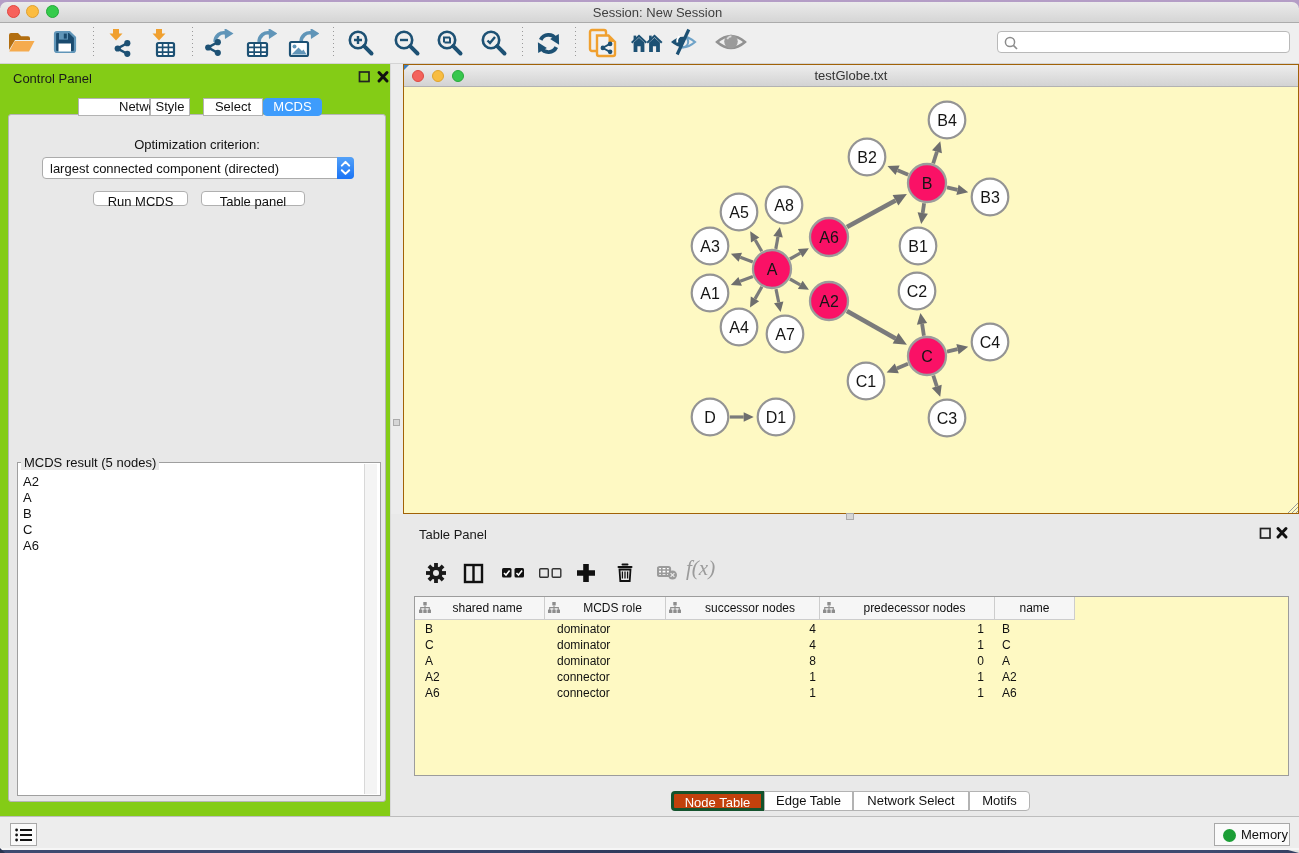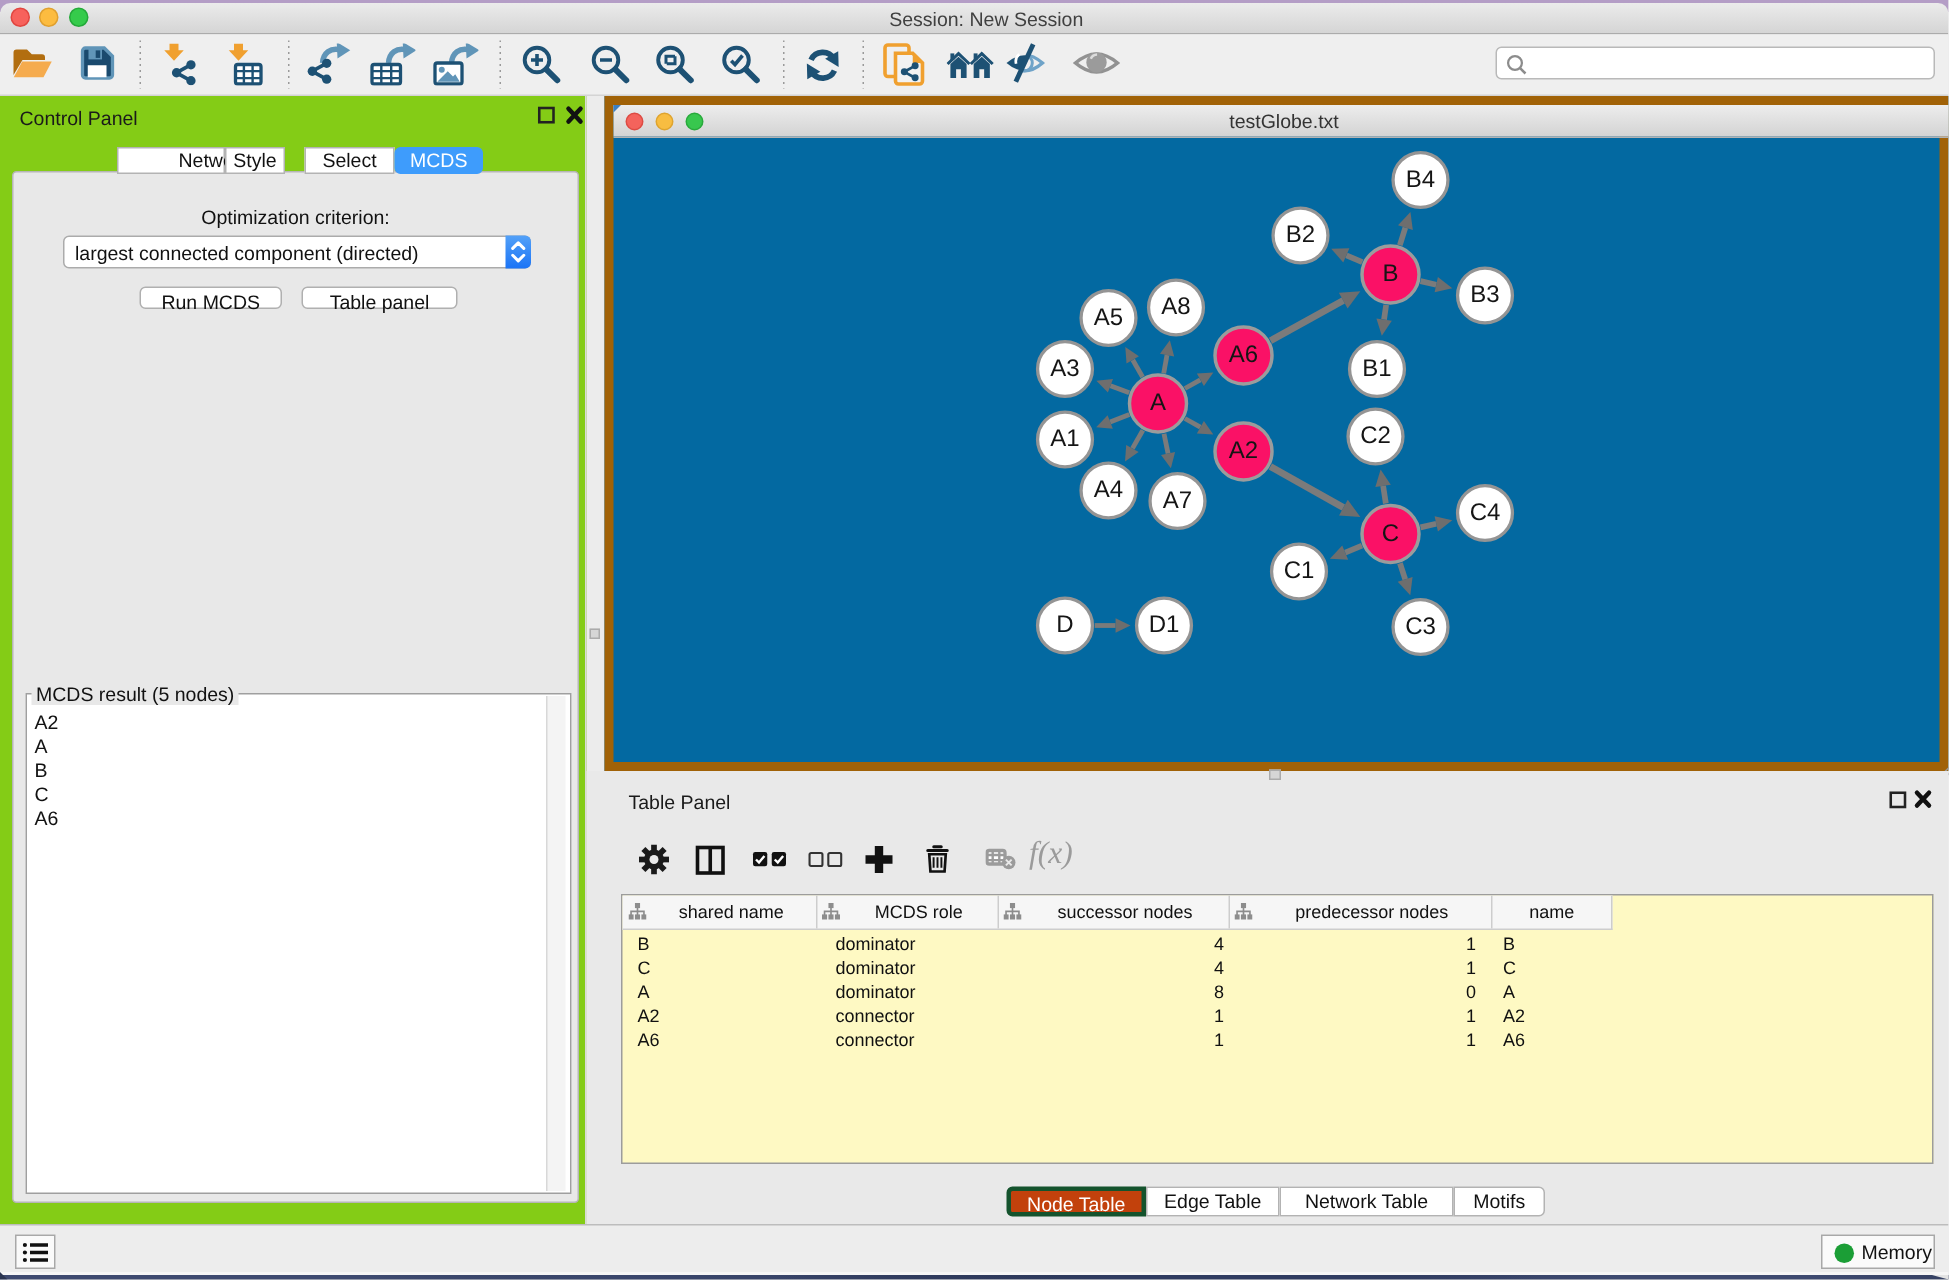--- a/index.html
+++ b/index.html
@@ -54,22 +54,22 @@
 #fieldset { position:absolute; left:17px; top:398px; width:364px; height:334px;
   border:1px solid #9f9f9f; background:#fff; }
 #fieldset .legend { position:absolute; left:3px; top:-8px; background:#e8e8e8;
   font-size:13px; color:#111; padding:0 3px; }
 #fieldset .list { position:absolute; left:1px; top:1px; right:1px; bottom:1px; background:#fff;
   font-size:13px; color:#111; line-height:16px; padding:10px 0 0 4px; }
 #fieldset .scroll { position:absolute; right:3px; top:1px; width:13px; bottom:1px;
   background:#f4f4f4; border-left:1px solid #d8d8d8; }
 
 
-#netwin { left:403px; top:64px; width:896px; height:450px; background:#0369a1;
-  border:6px solid #a16207; }
+#netwin { left:403px; top:64px; width:896px; height:450px; background:#fef9c3;
+  border:1px solid #a16207; }
 #nw-title { position:absolute; left:0; top:0; width:894px; height:22px;
   background:linear-gradient(#ededed,#d3d3d3); border-bottom:1px solid #b2b2b2; }
 #nw-title .title { position:absolute; left:0; width:100%; top:3px; text-align:center;
   font-size:13px; color:#333; }
 .tl2 { position:absolute; border-radius:50%; width:12px; height:12px; top:5px; }
 
 
 #tablepanel { left:391px; top:514px; width:908px; height:303px; background:#e9e9e9; }
 #tp-head-t { position:absolute; left:28px; top:13px; font-size:13px; color:#1a1a1a; }
 #tp-toolbar { position:absolute; left:14px; top:34px; width:880px; height:46px; }
@@ -520,21 +520,21 @@
         <span style="left:10px;">A6</span>
         <span style="left:142px;">connector</span>
         <span style="left:335px;width:66px;text-align:right;">1</span>
         <span style="left:503px;width:66px;text-align:right;">1</span>
         <span style="left:587px;">A6</span>
       </div>
   </div>
   <div id="tabs2">
     <div class="tab2 sel" style="left:0; width:93px; border-radius:4px 0 0 4px;">Node Table</div>
     <div class="tab2" style="left:93px; width:89px;">Edge Table</div>
-    <div class="tab2" style="left:182px; width:116px;">Network Table</div>
+    <div class="tab2" style="left:182px; width:116px;">Network Select</div>
     <div class="tab2" style="left:298px; width:61px; border-radius:0 4px 4px 0;">Motifs</div>
   </div>
 </div>
 
 <div class="abs" id="statusbar">
   <div id="listbtn">
       <svg class="abs" style="left:4px;top:3px;" width="18" height="16" viewBox="0 0 18 16">
         <g stroke="#111" stroke-width="2.2">
           <path d="M5 3 H17 M5 8 H17 M5 13 H17"></path>
         </g>

